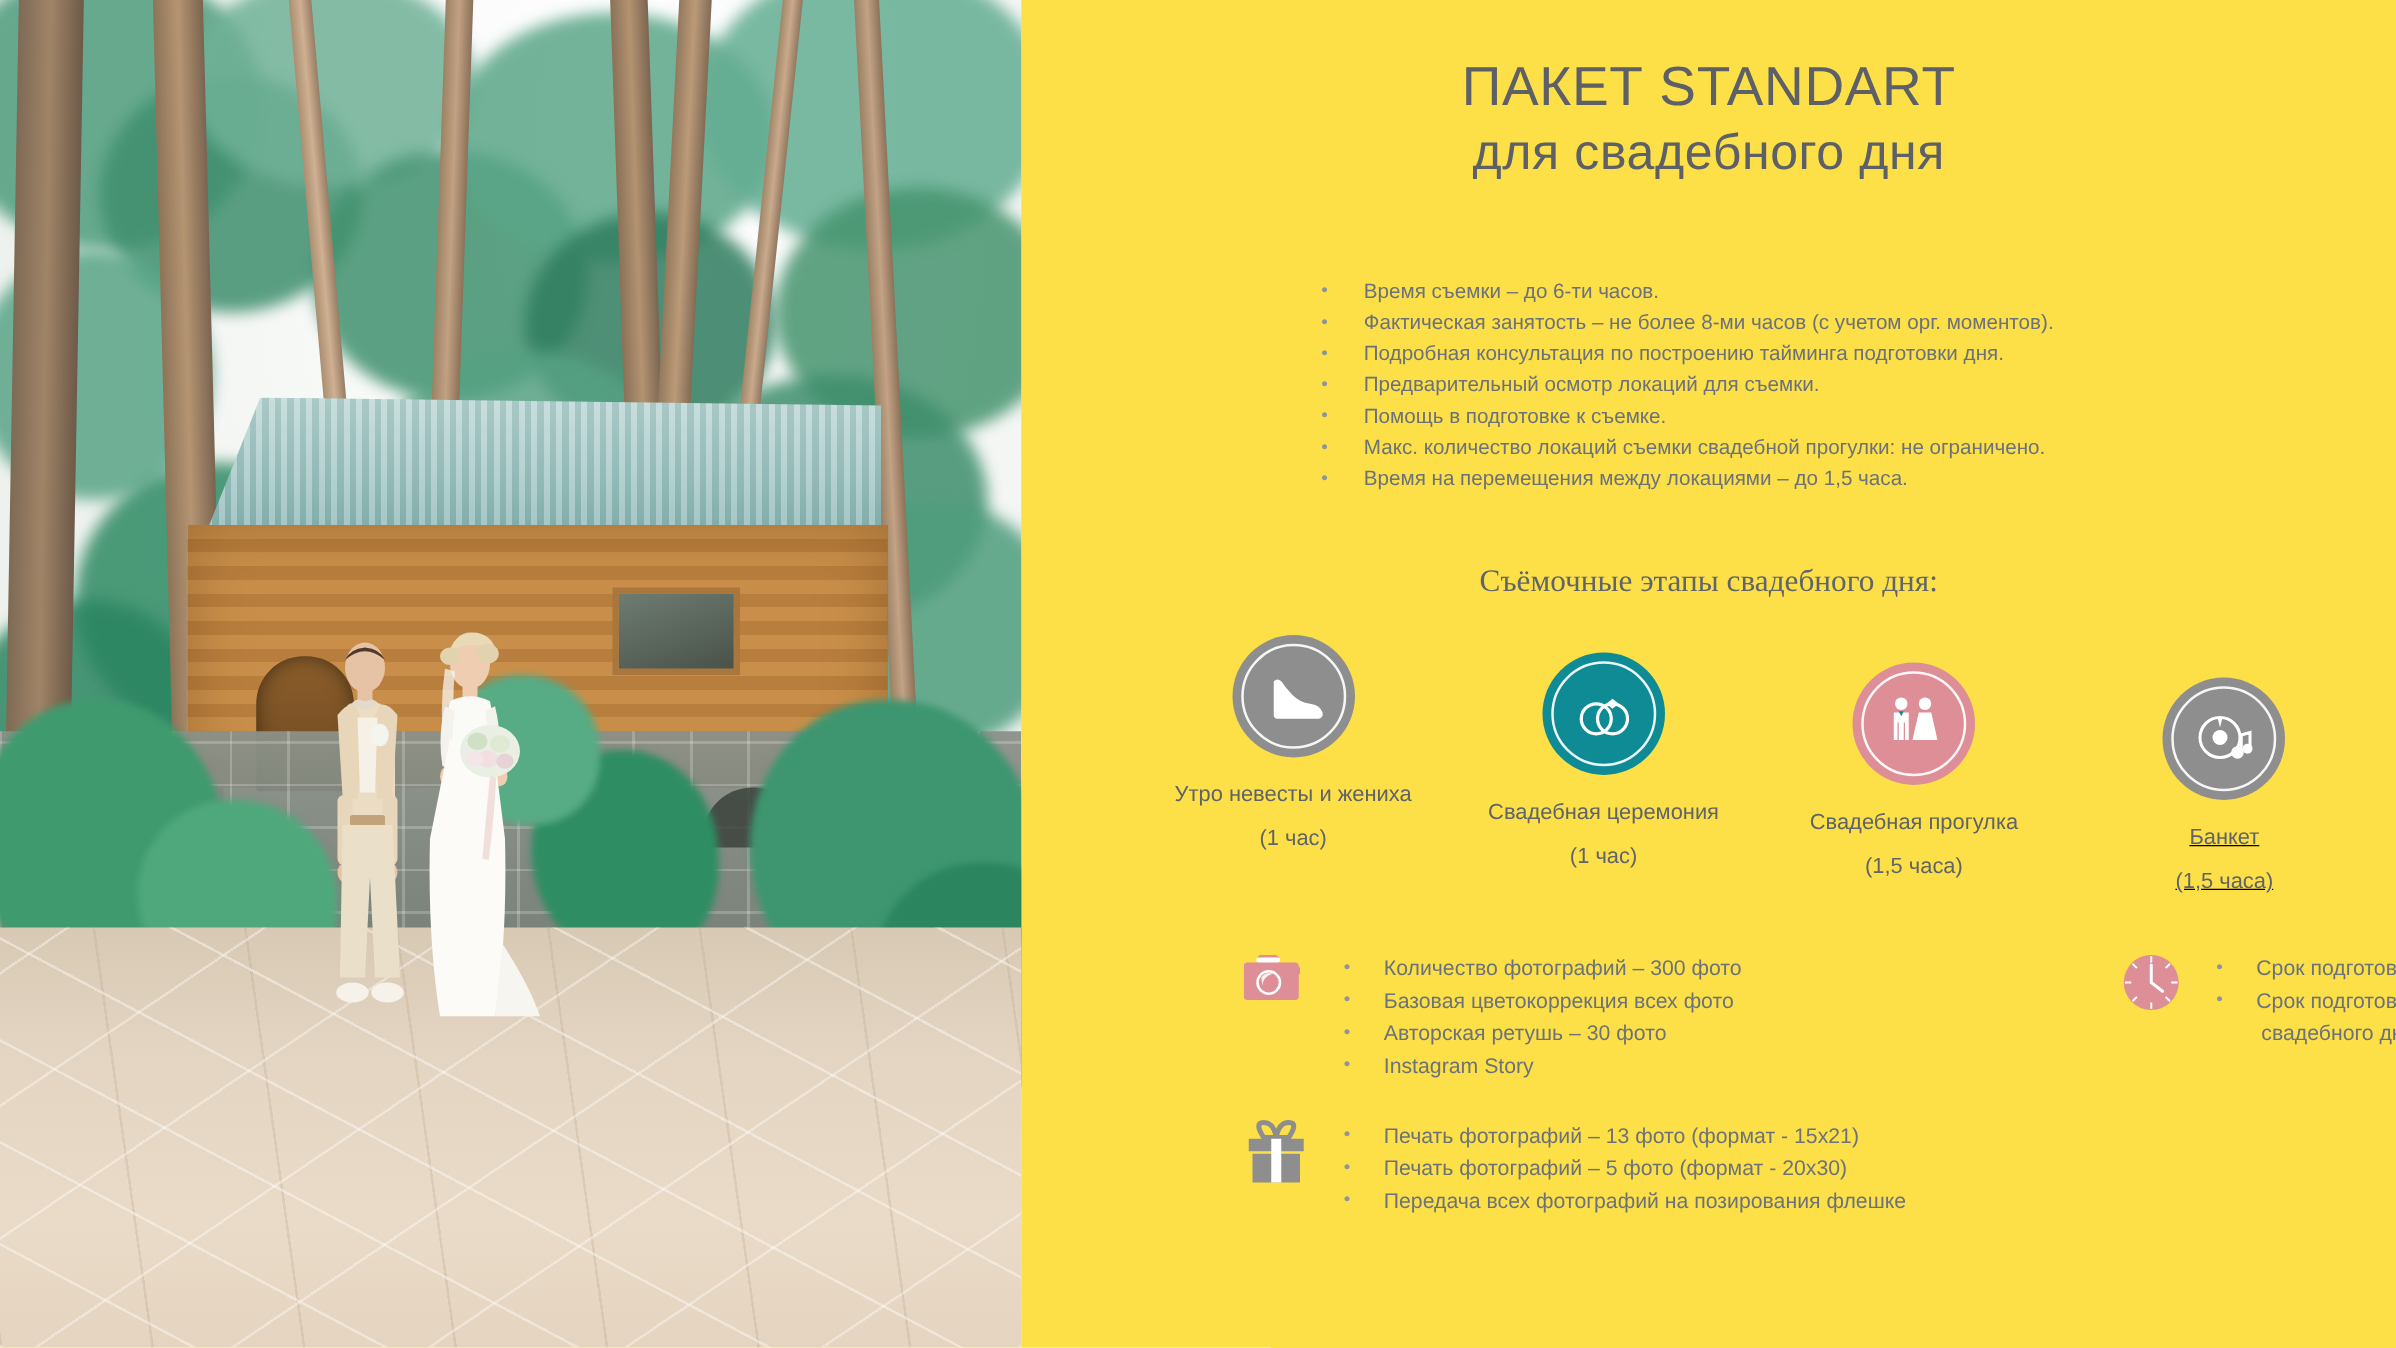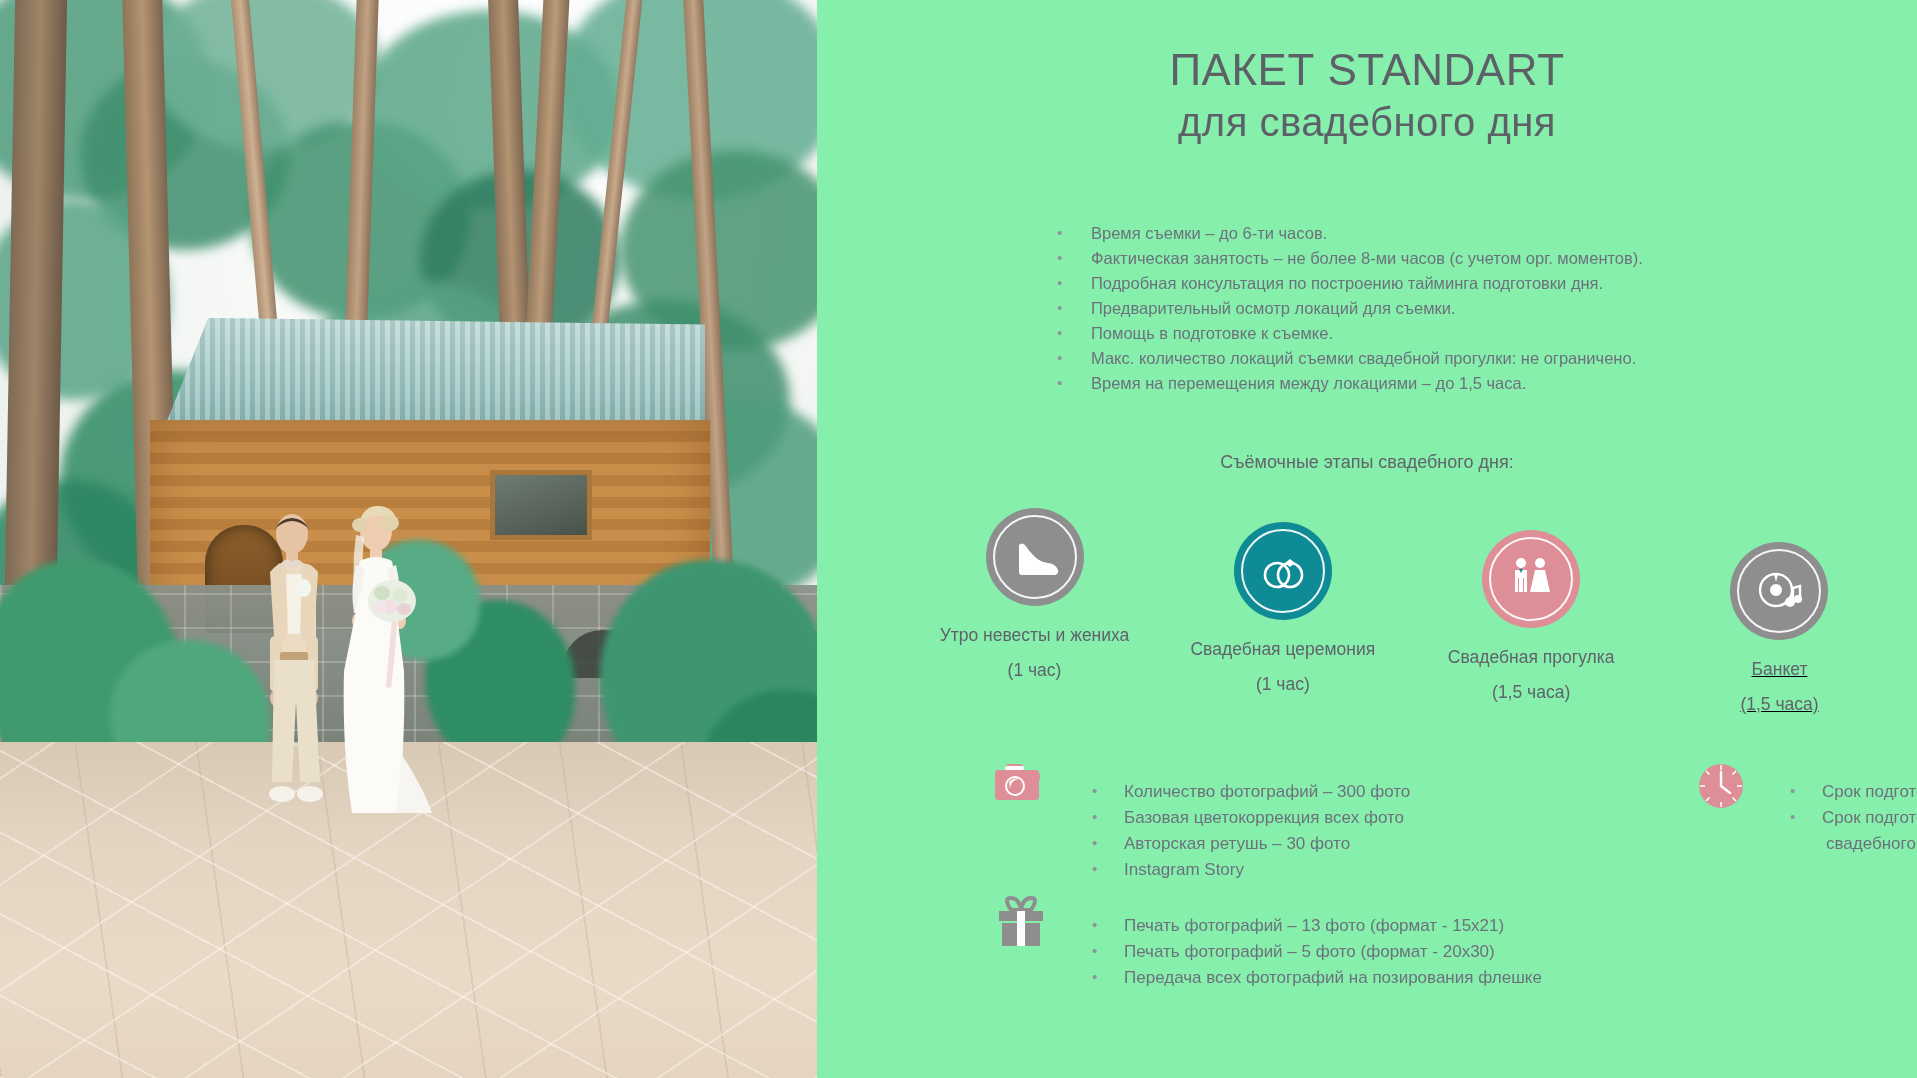--- a/index.html
+++ b/index.html
@@ -2,21 +2,21 @@
 <html lang="ru"><head>
 <meta charset="utf-8">
 <style>
   html,body{margin:0;padding:0;}
   body{
     width:1917px;height:1078px;
     background:#ffffff;
     font-family:"Liberation Sans", sans-serif;
     overflow:hidden;
   }
-  .slide{position:relative;width:1917px;height:1078px;background:#86efac;display:flex;}
+  .slide{position:relative;width:1917px;height:1078px;background:#fde047;display:flex;}
 
   
   .photo{
     position:relative;width:817px;height:1078px;overflow:hidden;
     background:#f2efe9;flex:0 0 817px;
   }
   .sky{position:absolute;inset:0;
     background:
       radial-gradient(ellipse at 60% 10%, #ffffff 0%, #f6f8f6 40%, #eef2ee 70%);
   }
@@ -68,41 +68,41 @@
   .title{position:absolute;left:0;right:0;top:42px;text-align:center;
     color:#5d6067;font-weight:400;letter-spacing:.5px;line-height:1.25;}
   .title .l1{font-size:44px;display:block;}
   .title .l2{font-size:40px;display:block;}
   .flist{position:absolute;left:190px;top:205px;width:700px;}
   .flist li{list-style:none;position:relative;
     color:#6b727c;font-size:16.5px;line-height:25px;white-space:nowrap;padding-left:44px;}
   .flist li::before{content:"•";position:absolute;left:10px;top:-1px;color:#8d949c;font-size:15px;}
 
   .subhead{position:absolute;left:0;right:0;top:452px;text-align:center;
-    color:#60646b;font-size:18px;}
+    color:#60646b;font-size:25px;font-family:Liberation Serif, serif;}
 
   .stages{position:absolute;left:100px;top:508px;width:980px;display:flex;justify-content:space-between;}
   .stage{width:235px;text-align:center;}
   .circ{width:98px;height:98px;border-radius:50%;margin:0 auto;position:relative;
     display:flex;align-items:center;justify-content:center;}
   .circ::after{content:"";position:absolute;inset:7px;border:2px solid rgba(255,255,255,.92);border-radius:50%;}
   .c-gray{background:#8e8e8e;}
   .c-teal{background:#0e8b94;}
   .c-pink{background:#dd8e96;}
   .stage .nm{margin-top:16px;color:#5f636a;font-size:17.5px;line-height:1.5;white-space:nowrap;}
   .stage .dur{margin-top:12px;color:#5f636a;font-size:17.5px;}
   .s1 .nm{transform:translateY(0px);}
   .s2{margin-top:14px;}
   .s3{margin-top:22px;}
   .s4{margin-top:34px;text-decoration:underline;}
 
   .blocks{position:absolute;left:0;top:762px;width:100%;height:280px;}
   .blk{position:absolute;display:flex;align-items:flex-start;gap:16px;}
   .blk .ico{flex:0 0 auto;}
-  .blk ul{margin:17px;padding:0;}
+  .blk ul{margin:0;padding:0;}
   .blk li{list-style:none;position:relative;padding-left:44px;
     color:#6b727c;font-size:17px;line-height:26px;white-space:nowrap;}
   .blk li::before{content:"•";position:absolute;left:12px;top:-1px;color:#8d949c;font-size:15px;}
   .blk li.cont{padding-left:48px;}
   .blk li.cont::before{content:"";}
 
   .b-photos{left:178px;top:0;}
   .b-terms{left:880px;top:0;}
   .b-gift{left:178px;top:134px;}
 </style>

